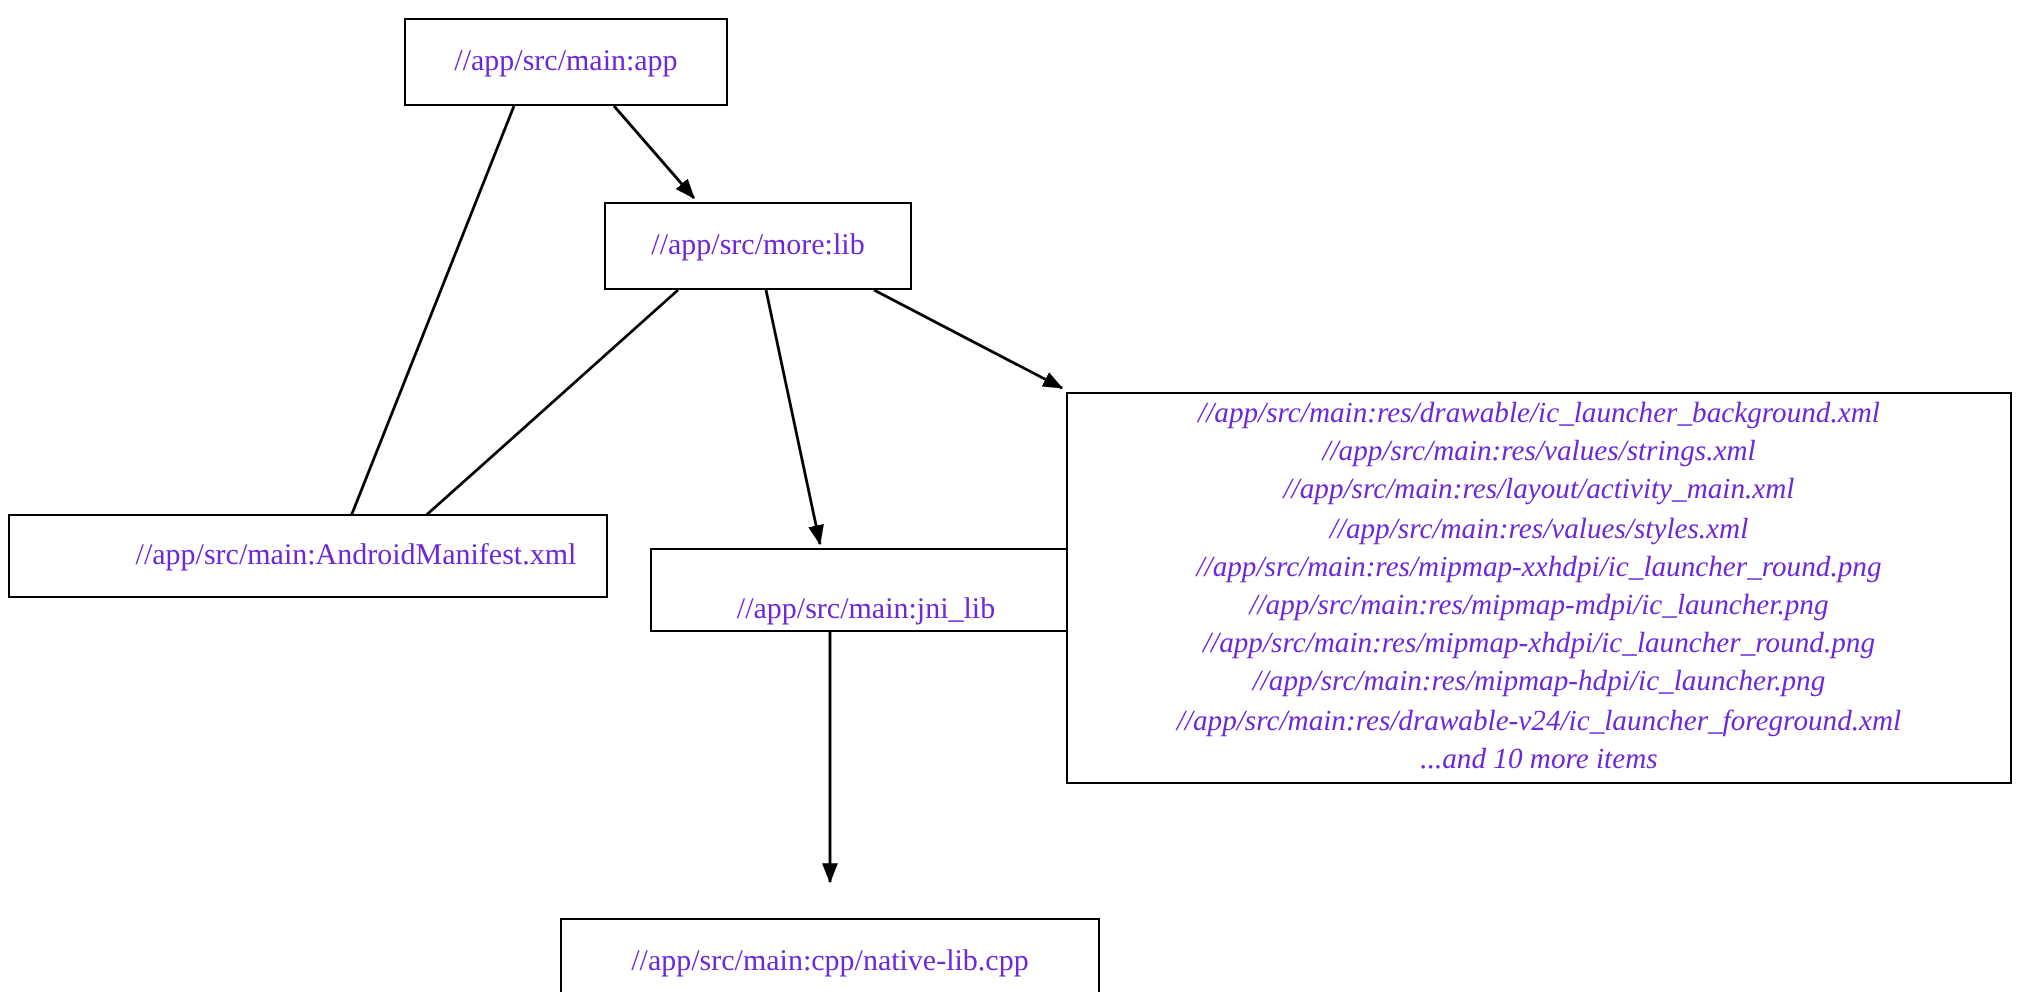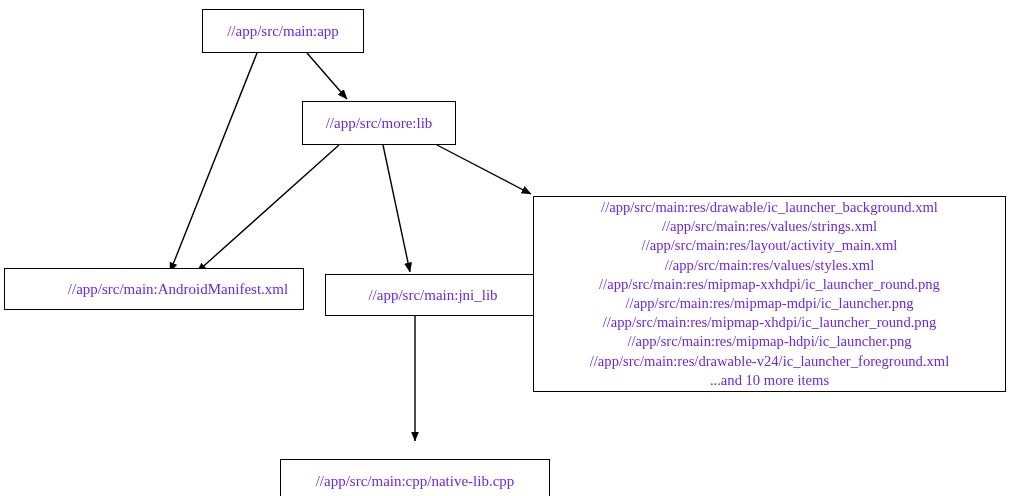--- a/index.html
+++ b/index.html
@@ -37,32 +37,33 @@
     line-height: 19px;
     white-space: nowrap;
   }
   .node-label {
     display: block;
     text-align: center;
   }
   .node.multiline {
     white-space: normal;
     padding: 6px 8px;
+    font-style: italic;
   }
   .node.multiline .node-label {
     text-align: center;
     white-space: pre-line;
     line-height: 19.2px;
     font-size: 14.6px;
   }
   
   #node-app        { left: 202px; top: 9px;   width: 162px; height: 44px; }
   #node-lib        { left: 302px; top: 101px; width: 154px; height: 44px; }
-  #node-manifest   { left: 4px;   top: 268px; width: 300px; height: 42px; padding-left: 48px; }
-  #node-jni        { left: 325px; top: 274px; width: 216px; height: 42px; }
+  #node-manifest   { left: 4px;   top: 257px; width: 300px; height: 42px; padding-left: 48px; }
+  #node-jni        { left: 325px; top: 274px; width: 216px; height: 42px; align-items: flex-end; }
   #node-cpp        { left: 280px; top: 443px; width: 270px; height: 44px; margin-top: 16px; }
   #node-res        { left: 533px; top: 196px; width: 473px; height: 196px; }
 </style>
 </head>
 <body>
 
 <div id="graph-canvas">
 
   <svg class="edge-layer" viewBox="0 0 1018 496" width="1018" height="496" xmlns="http://www.w3.org/2000/svg">
     <defs>

